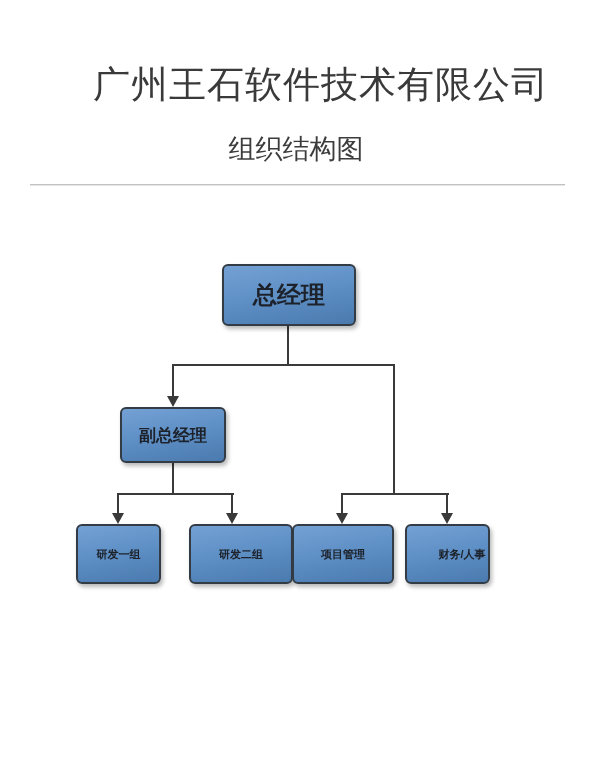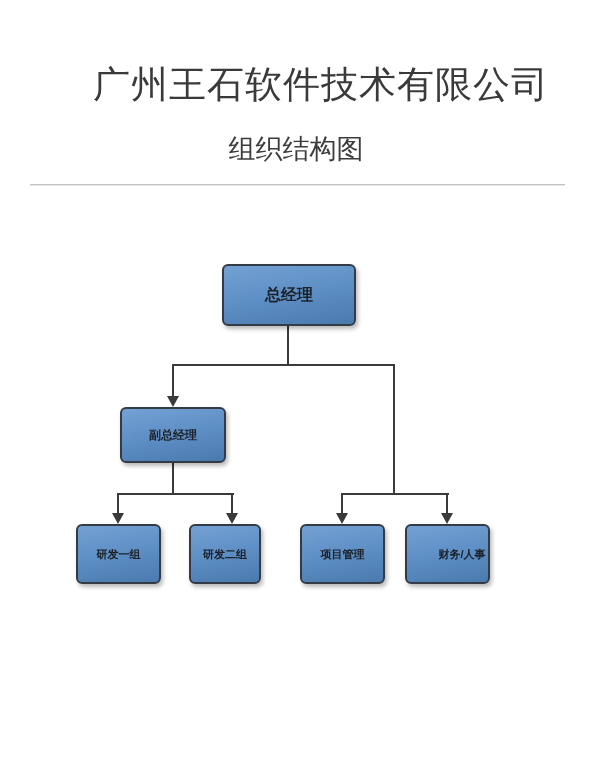--- a/index.html
+++ b/index.html
@@ -42,26 +42,26 @@
     box-sizing: border-box;
     background: linear-gradient(170deg, #74a1d4 0%, #5f90c6 45%, #4a7aae 100%);
     border: 2px solid #333b45;
     border-radius: 6px;
     box-shadow: 2px 3px 4px rgba(0,0,0,0.28);
     display: flex; align-items: center; justify-content: center;
     color: #1d222a;
     font-weight: 700;
     white-space: nowrap;
   }
-  .node-gm  { left: 222px; top: 264px; width: 134px; height: 62px; font-size: 16px; }
-  .node-dgm { left: 120px; top: 407px; width: 106px; height: 56px; font-size: 12px; }
+  .node-gm  { left: 222px; top: 264px; width: 134px; height: 62px; font-size: 24px; }
+  .node-dgm { left: 120px; top: 407px; width: 106px; height: 56px; font-size: 17px; }
   .node-sm  { top: 524px; height: 60px; font-size: 11px; }
   .node-g1  { left: 76px;  width: 85px; }
-  .node-g2  { left: 189px; width: 72px; }
-  .node-g3  { left: 300px; width: 85px; }
+  .node-g2  { left: 189px; width: 104px; }
+  .node-g3  { left: 292px; width: 102px; }
   .node-g4  { left: 405px; width: 85px; padding-left: 29px; }
 
   
   .line { position: absolute; background: #3a3a3a; }
   .l-gm-down     { left: 287px; top: 326px; width: 2px; height: 40px; }
   .l-top-h       { left: 172px; top: 364px; width: 223px; height: 2px; }
   .l-dgm-drop    { left: 172px; top: 364px; width: 2px; height: 32px; }
   .l-right-down  { left: 393px; top: 364px; width: 2px; height: 131px; }
   .l-dgm-out     { left: 172px; top: 463px; width: 2px; height: 32px; }
   .l-left-split  { left: 117px; top: 493px; width: 117px; height: 2px; }

